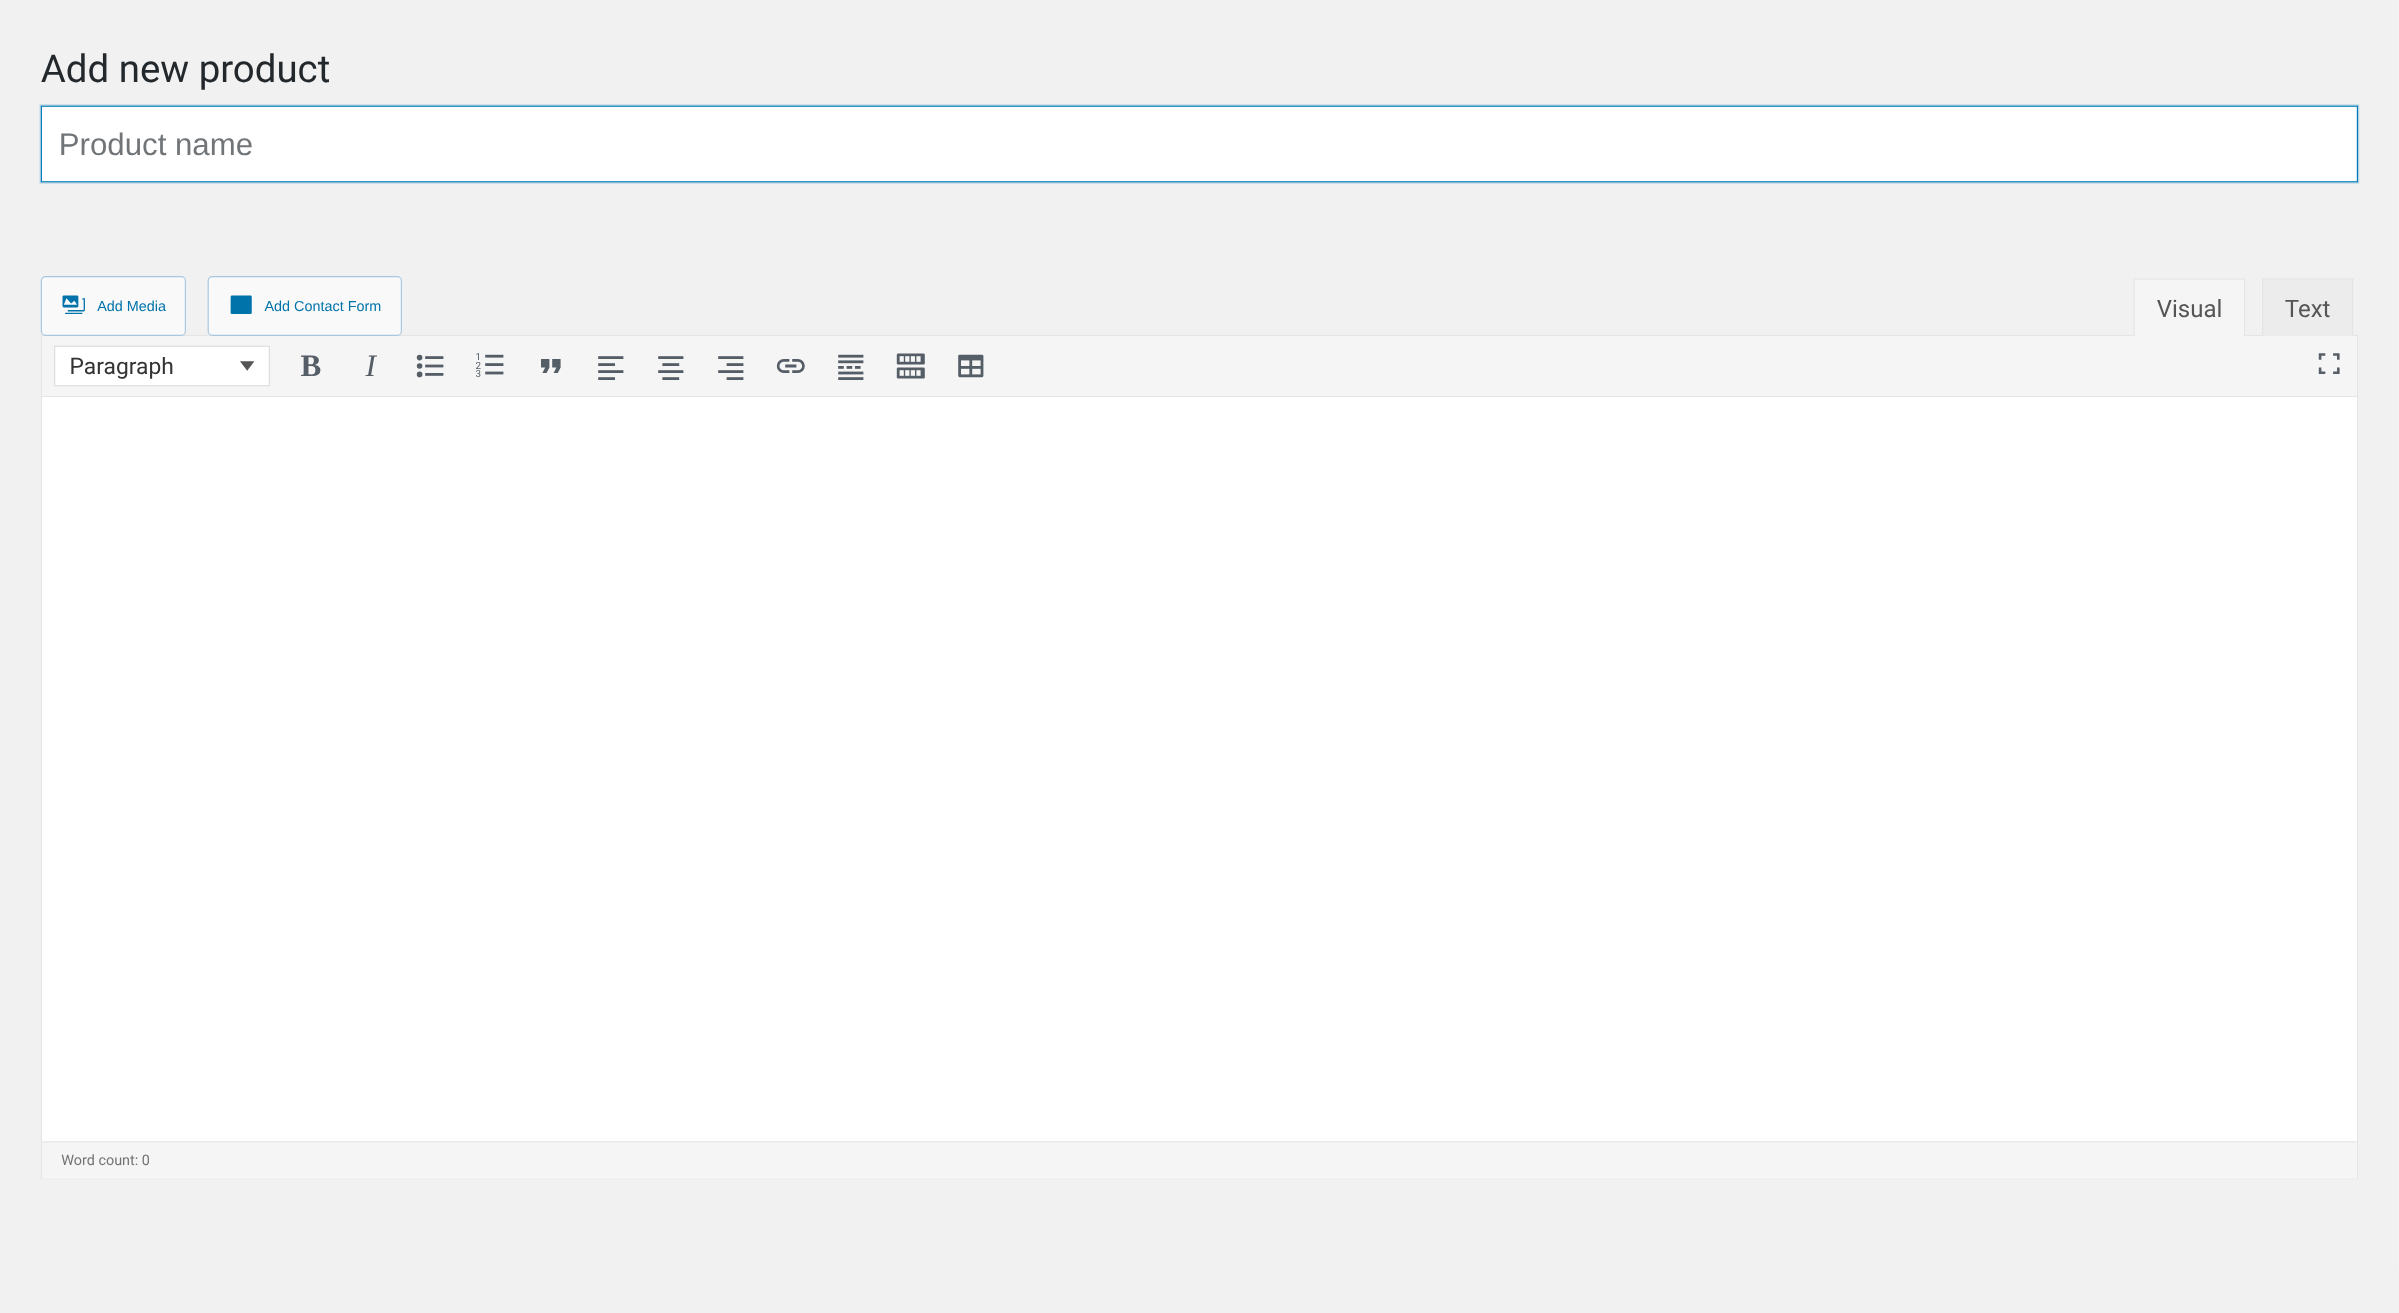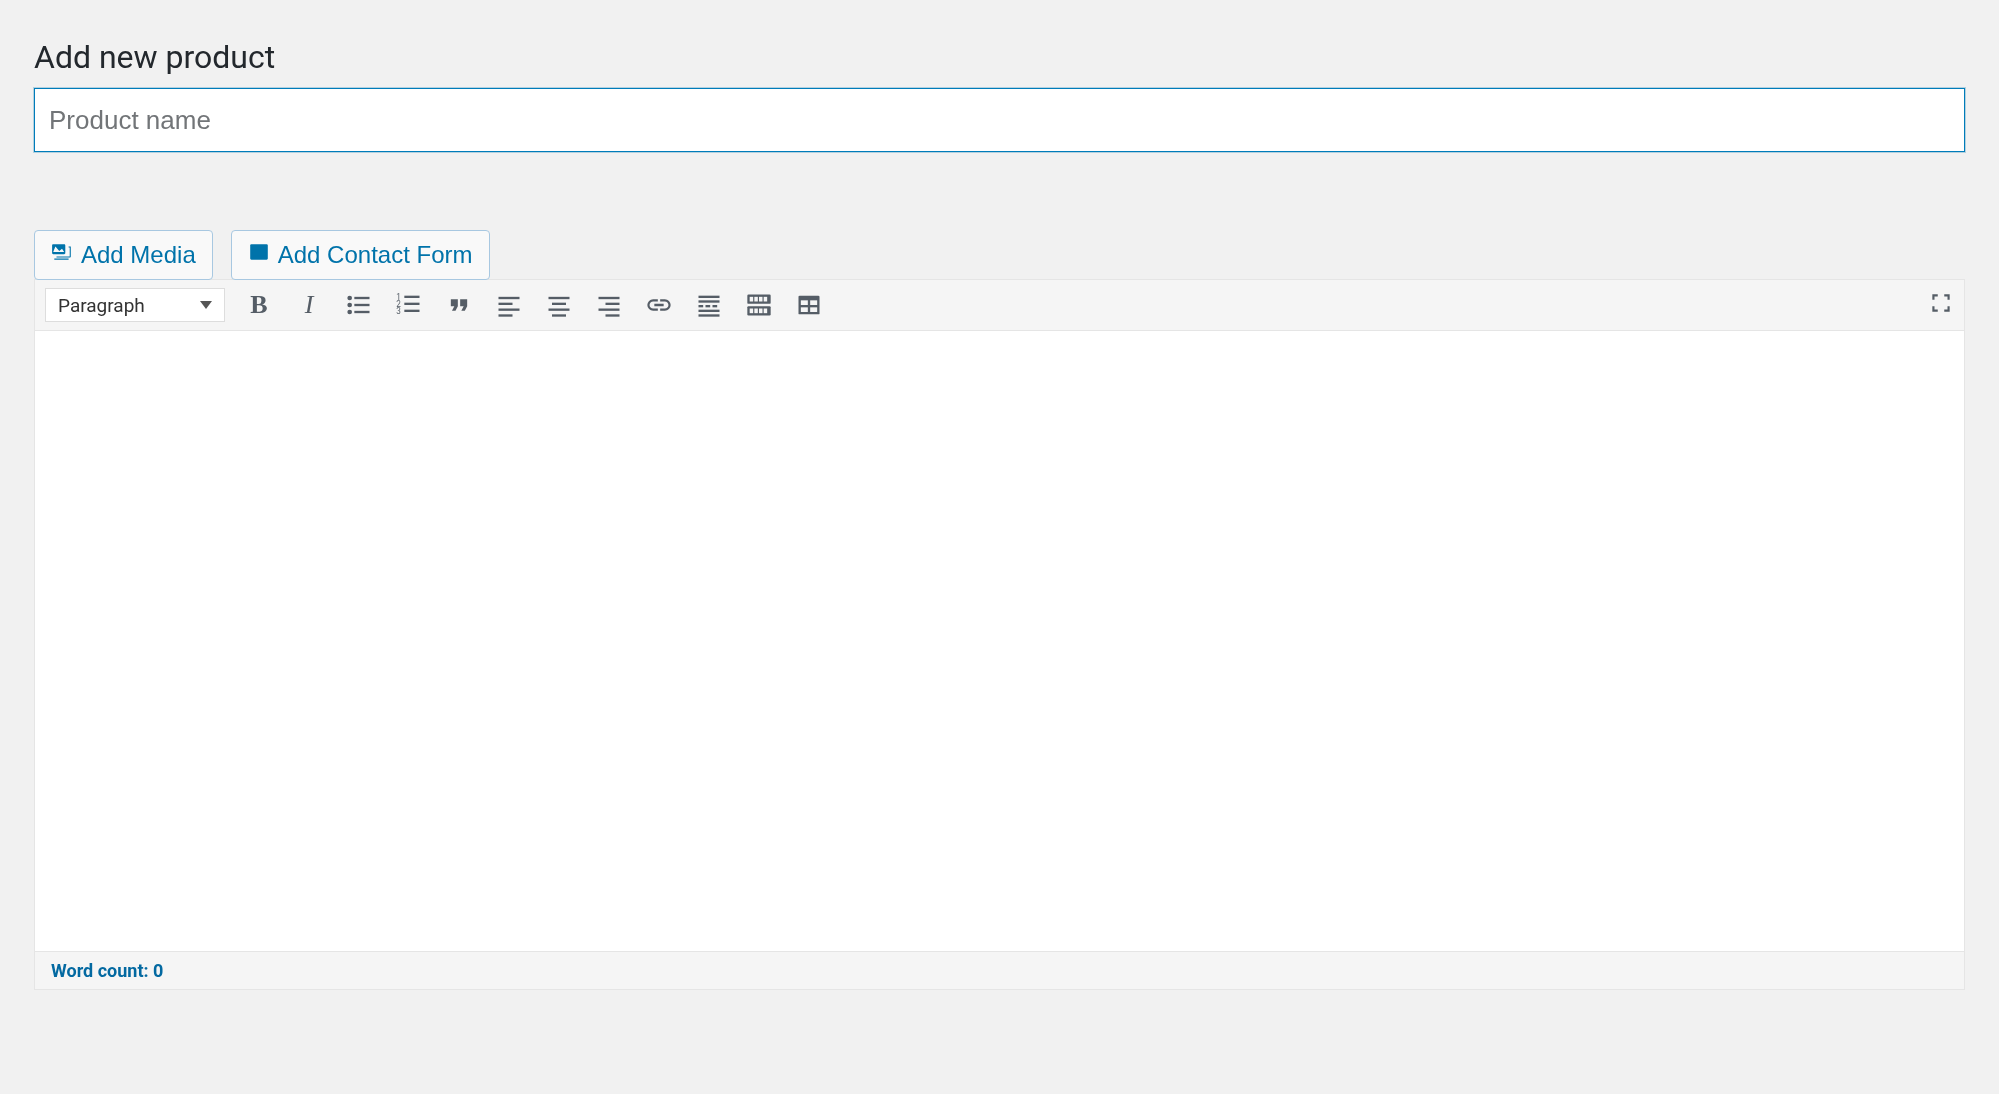--- a/index.html
+++ b/index.html
@@ -57,21 +57,21 @@
   .wp-btn{
     display:inline-flex;
     align-items:center;
     gap:8px;
     height:50px;
     padding:0 16px;
     background:#f9f9f9;
     border:1px solid #a8c8e1;
     border-radius:4px;
     color:var(--link);
-    font-size:24px;
+    font-size:12px;
     cursor:pointer;
   }
   .wp-btn svg{width:22px;height:22px;}
   .wp-btn svg *{fill:var(--link);}
   .wp-btn.form-icon svg *{fill:var(--link);}
 
   .tabs{
     margin-left:auto;
     display:flex;
     gap:14px;
@@ -148,23 +148,22 @@
     background:#fff;
     outline:none;
     padding:18px;
     font-size:18px;
   }
 
   .status-bar{
     border-top:1px solid var(--border-light);
     background:var(--toolbar-bg);
     padding:8px 16px;
-    font-size:18px;
-    color:#0369a1;
-    font-weight:bold;
+    font-size:12px;
+    color:#737373;
   }
 </style>
 </head>
 <body>
 
 
 
 <h1 class="page-title">Add new product</h1>
 
 <input class="title-input" type="text" placeholder="Product name" style="">
@@ -187,20 +186,24 @@
             <rect x="2" y="3" width="16" height="14" rx="1" ry="1" fill="#0073aa"></rect>
             <rect x="4" y="6" width="7" height="2" fill="#fff"></rect>
             <rect x="4" y="10" width="12" height="2" fill="#fff"></rect>
             <rect x="4" y="13" width="12" height="1.5" fill="#fff"></rect>
           </svg>
       </span>
       <span>Add Contact Form</span>
     </button>
   </div>
 
+  <div class="tabs">
+    <div class="tab active">Visual</div>
+    <div class="tab inactive">Text</div>
+  </div>
 </div>
 
 <div class="editor-wrap">
   <div class="toolbar">
     <div class="format-select">
       <span>Paragraph</span>
       <span class="caret"></span>
     </div>
     <div class="tb-group">
       <span class="tb-btn bold">B</span>

